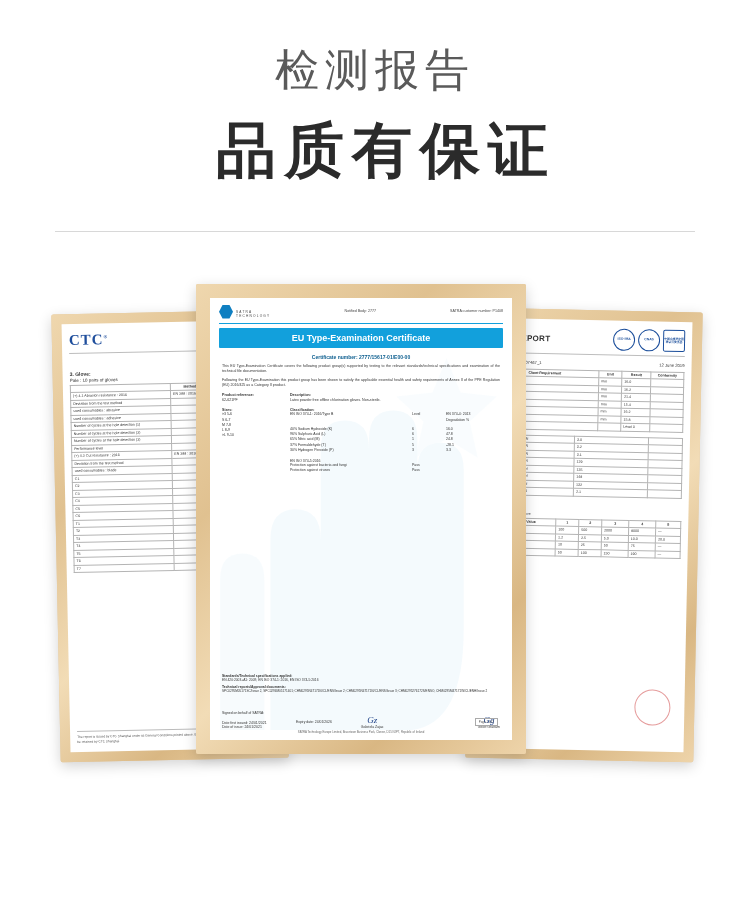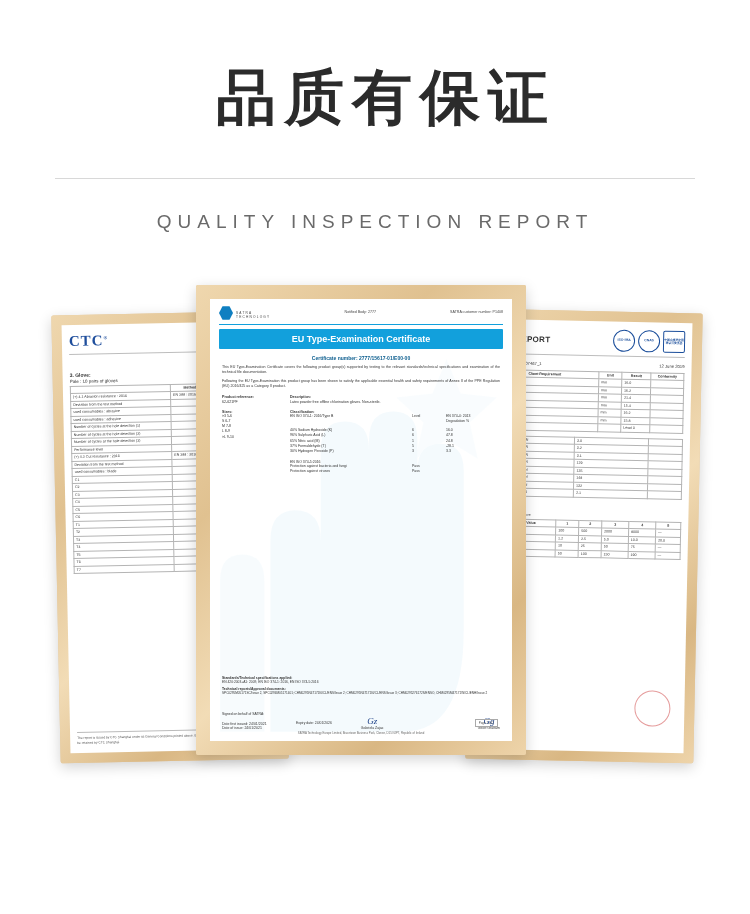--- a/index.html
+++ b/index.html
@@ -127,23 +127,23 @@
   .two-col{display:grid;grid-template-columns:1fr 34px 54px;font-size:3.5px;padding:0 12px;line-height:1.55;}
   .satra-sign{display:flex;justify-content:space-between;align-items:flex-end;padding:6px 12px 0;font-size:3.5px;gap:40px;}
   .sig{font-family:"Liberation Serif",serif;font-style:italic;font-size:9px;color:#1b3f86;}
   .satra-footer{position:absolute;left:0;right:0;bottom:6px;text-align:center;font-size:2.8px;color:#666;}
   .pagebox{position:absolute;right:14px;bottom:14px;font-size:3px;color:#555;border:0.5px solid #aaa;padding:1px 3px;}
 </style>
 </head>
 <body>
 
 <div class="hero">
+  <div class="hero-title">检测报告</div>
   <div class="hero-sub">品质有保证</div>
   <div class="divider"></div>
-  <div class="hero-en">QUALITY INSPECTION REPORT</div>
 </div>
 
 <div class="frames">
 
   <div class="frame" id="frame-left">
     <div class="wood"></div>
     <div class="paper">
       <div class="doc">
         <div class="ctc-head">
           <div class="ctc-logo"><span>CTC</span><sup>®</sup></div>

